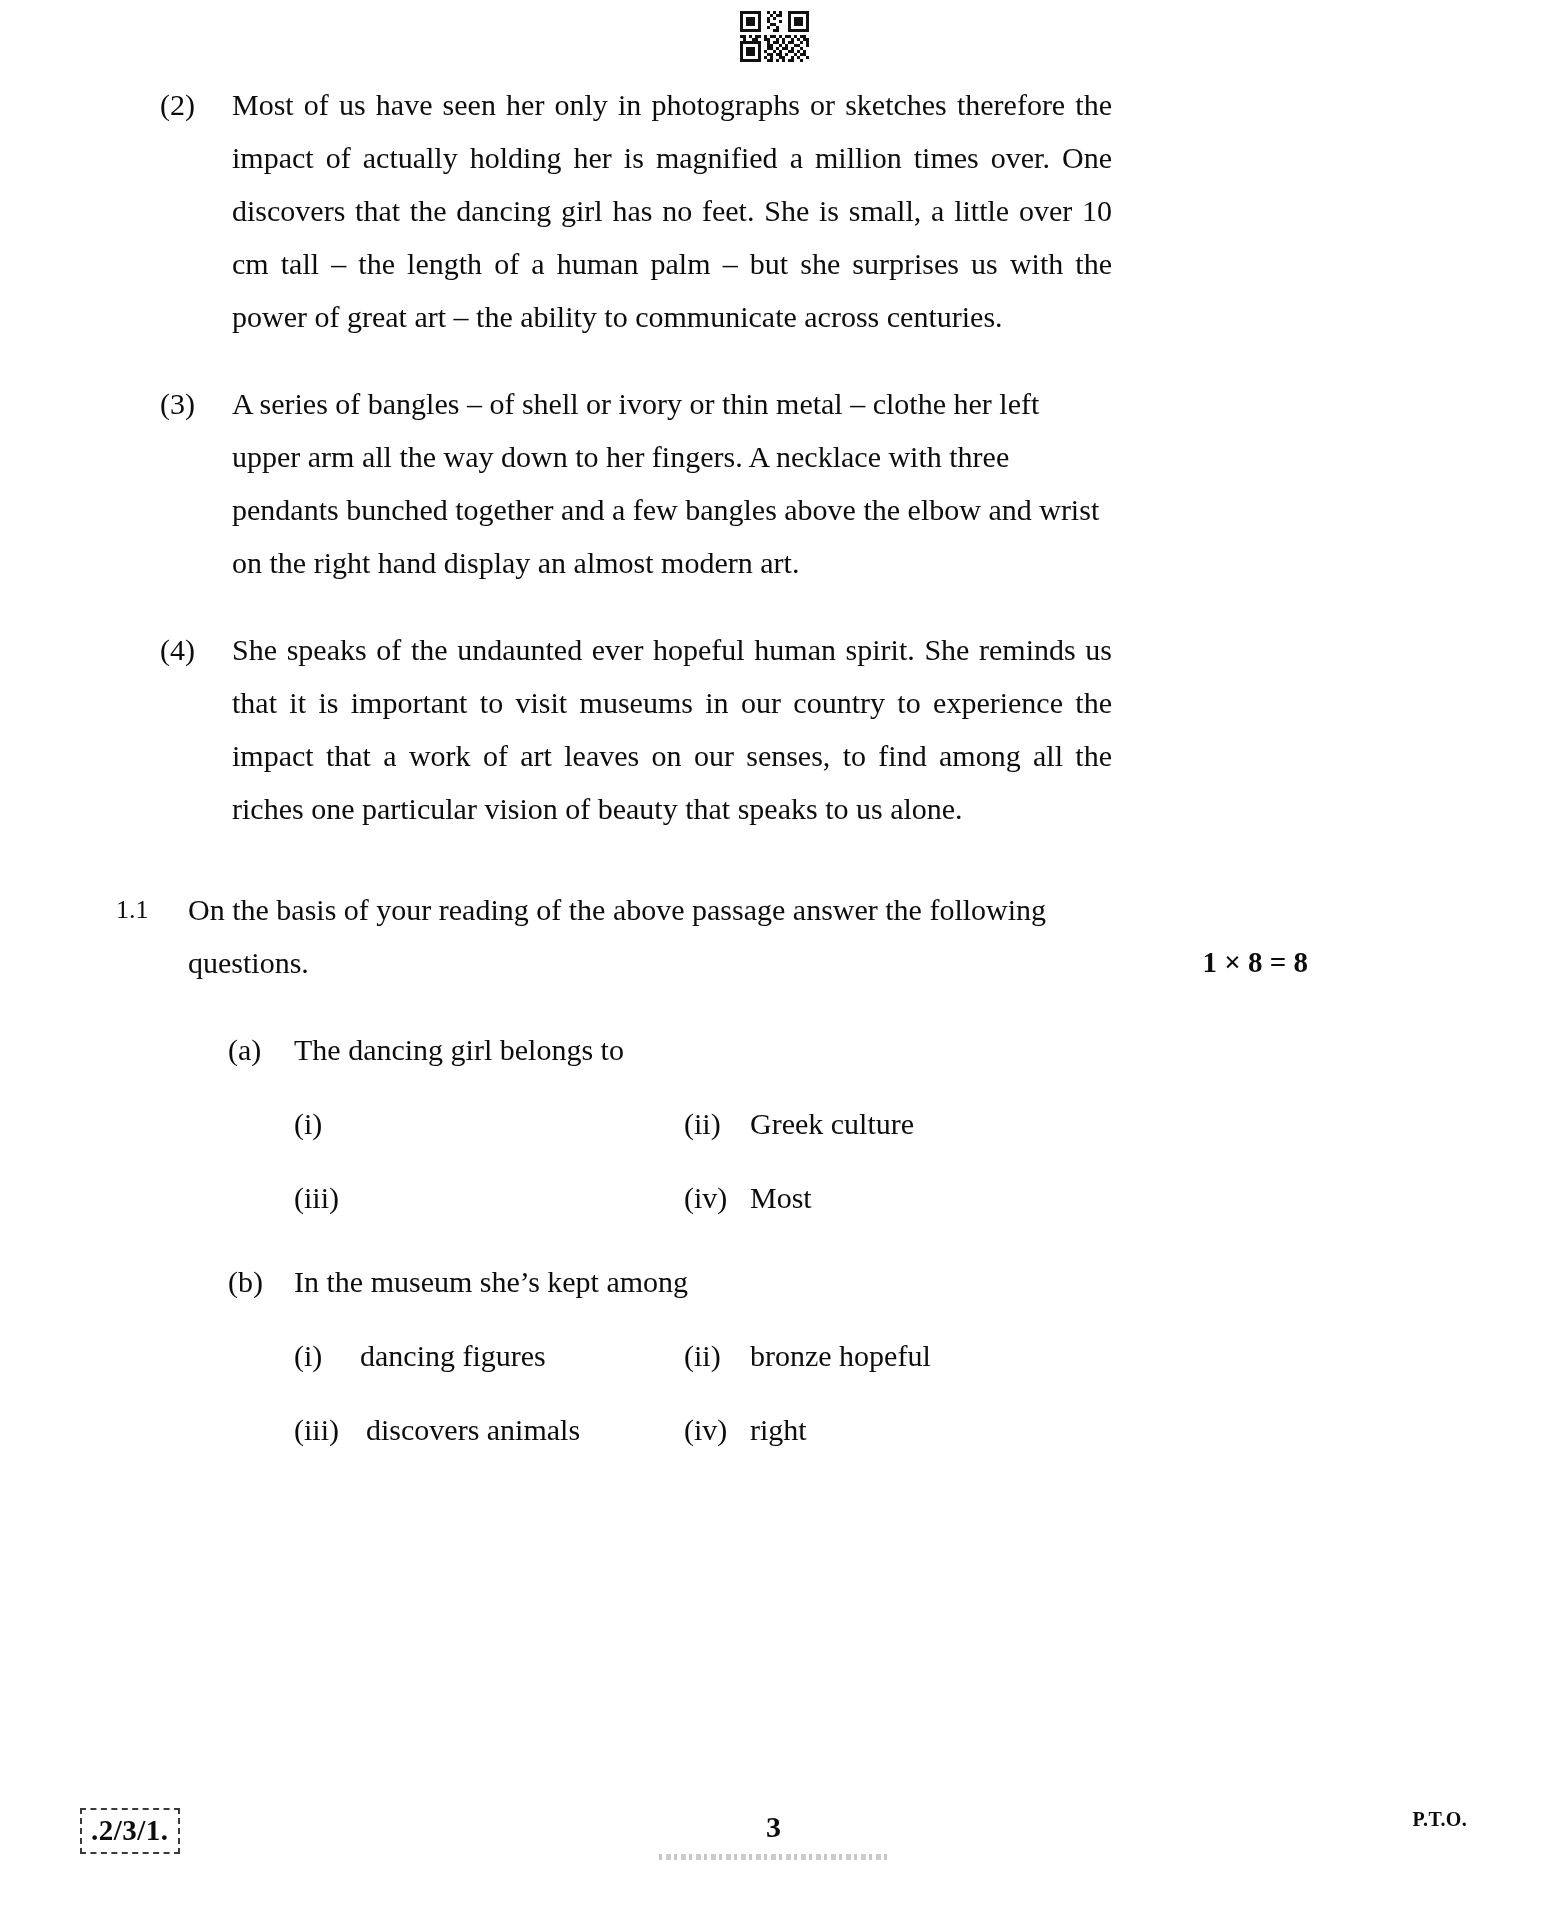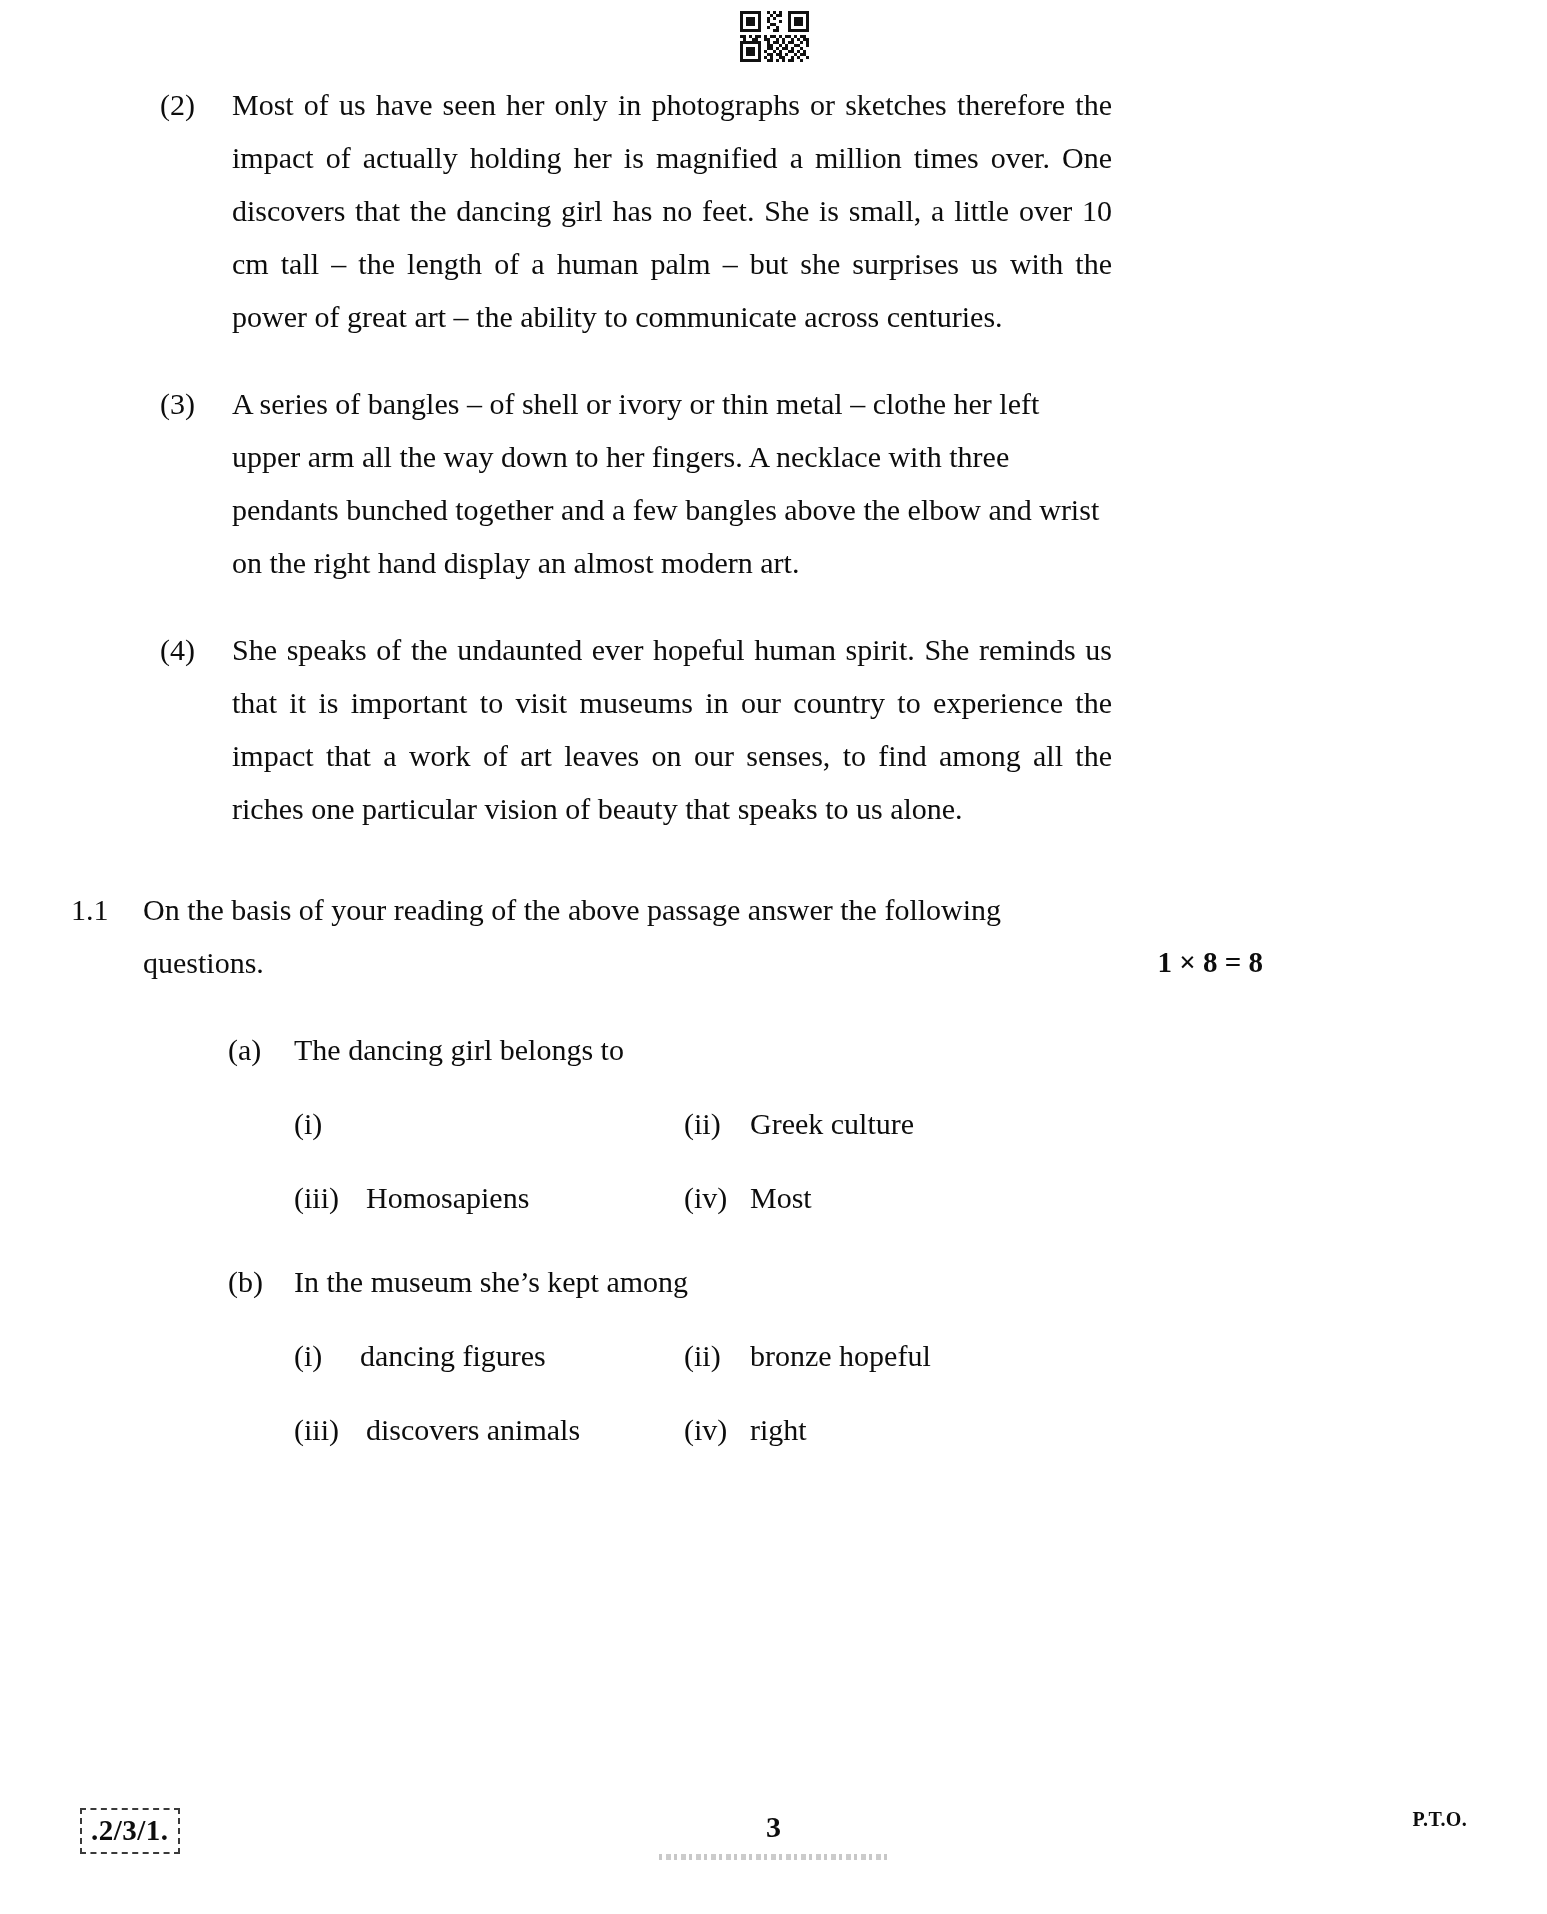--- a/index.html
+++ b/index.html
@@ -67,23 +67,23 @@
 
   
   .qline {
     display: flex;
     align-items: flex-start;
     margin-top: 48px;
   }
   .q-num {
     width: 72px;
     flex: 0 0 72px;
-    padding-left: 71px;
+    padding-left: 116px;
     box-sizing: content-box;
-    font-size: 30px;
+    font-size: 26px;
     line-height: 53px;
   }
   .q-body {
     flex: 1 1 auto;
     max-width: 880px;
     font-size: 30px;
     line-height: 53px;
     position: relative;
   }
   .marks {
@@ -318,21 +318,20 @@
           <span class="opt-rn">(i)</span>
         </div>
         <div class="opt-cell col2">
           <span class="opt-rn">(ii)</span>
           <span class="opt-txt">Greek culture</span>
         </div>
       </div>
       <div class="opt-row">
         <div class="opt-cell col1">
           <span class="opt-rn wide">(iii)</span>
-          <span class="opt-txt">Homosapiens</span>
         </div>
         <div class="opt-cell col2">
           <span class="opt-rn">(iv)</span>
           <span class="opt-txt">Most</span>
         </div>
       </div>
     </div>
 
     <div class="subq">
       <div class="subq-label">(b)</div>

